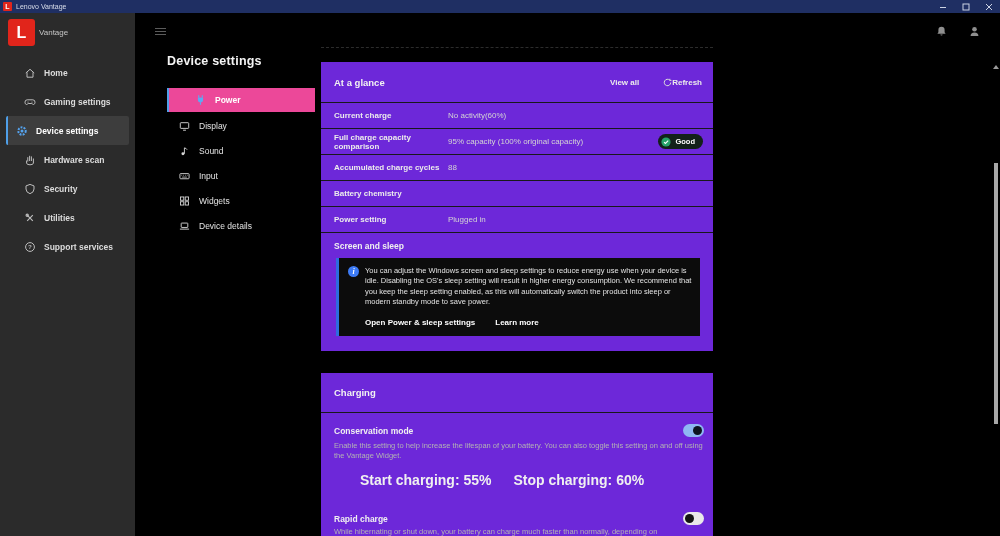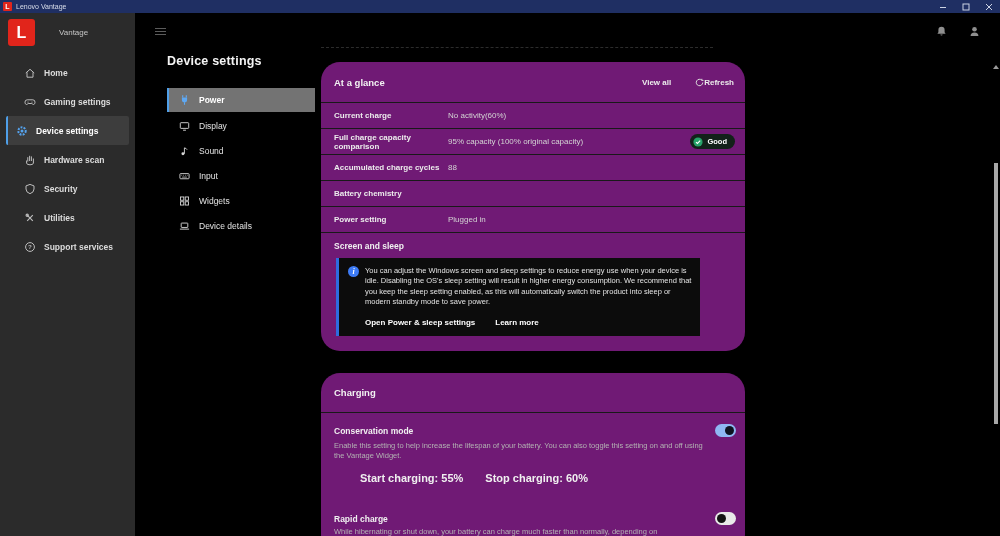--- a/index.html
+++ b/index.html
@@ -10,49 +10,49 @@
   .titlebar { position:absolute; left:0; top:0; width:1000px; height:13px; background:#1f2f63; display:flex; align-items:center; z-index:30; }
   .tb-logo { width:9px; height:9px; margin-left:3px; background:#e1251b; color:#fff; font-size:7px; font-weight:bold; line-height:9px; text-align:center; border-radius:1px; flex:none; }
   .tb-title { color:#d9deea; font-size:7px; margin-left:4px; white-space:nowrap; }
   .tb-controls { margin-left:auto; display:flex; height:13px; }
   .tb-btn { width:23px; height:13px; display:flex; align-items:center; justify-content:center; color:#ccd3e4; }
 
   
   .sidebar { position:absolute; left:0; top:13px; width:135px; height:523px; background:#2b2b2b; z-index:20; }
   .brand { display:flex; align-items:center; padding:6px 0 0 8px; }
   .brand-logo { width:27px; height:27px; background:#e1251b; border-radius:3px; color:#fff; font-weight:bold; font-size:16px; display:flex; align-items:center; justify-content:center; flex:none; }
-  .brand-name { color:#c6c6c6; font-size:8px; margin-left:24px; }
+  .brand-name { color:#c6c6c6; font-size:8px; margin-left:4px; }
   .nav { position:absolute; left:0; top:45px; right:0; }
   .nav-item { height:29px; display:flex; align-items:center; padding-left:24px; cursor:default; }
   .nav-item.selected { background:#3d3d3d; margin:0 6px; border-left:2px solid #4f9fe8; border-radius:2px; padding-left:8px; }
   .nav-icon { width:12px; height:12px; color:#bdbdbd; flex:none; display:flex; align-items:center; justify-content:center; }
   .nav-item.selected .nav-icon { color:#55a4f0; }
   .nav-label { color:#dcdcdc; font-size:8.5px; font-weight:600; margin-left:8px; white-space:nowrap; }
   .nav-item.selected .nav-label { color:#fff; font-weight:700; }
 
   
   .main { position:absolute; left:135px; top:13px; width:865px; height:523px; background:#000; overflow:hidden; }
   .menu-icon { position:absolute; left:20px; top:15px; width:11px; color:#5c5c5c; }
   .menu-icon span { display:block; height:1px; background:currentColor; margin-bottom:2px; }
   .bell-btn { position:absolute; left:800px; top:12px; width:13px; height:13px; color:#8f8f8f; }
   .user-btn { position:absolute; left:833px; top:12px; width:13px; height:13px; color:#8f8f8f; }
   .page-title { position:absolute; left:32px; top:41px; font-size:12.5px; font-weight:600; color:#f4f4f4; letter-spacing:.2px; }
 
   
   .subnav { position:absolute; left:32px; top:75px; width:148px; }
   .subnav-item { height:25px; display:flex; align-items:center; padding-left:12px; }
-  .subnav-item.selected { height:24px; background:#737373; border-left:2px solid #4f9fe8; padding-left:10px; margin-bottom:1px; }
+  .subnav-item.selected { height:24px; background:#ec4899; border-left:2px solid #4f9fe8; padding-left:26px; margin-bottom:1px; }
   .subnav-icon { width:11px; height:12px; color:#d6d6d6; flex:none; display:flex; align-items:center; justify-content:center; }
   .subnav-item.selected .subnav-icon { color:#5fa8f2; }
   .subnav-label { font-size:8.5px; font-weight:400; color:#e3e3e3; margin-left:9px; white-space:nowrap; }
   .subnav-item.selected .subnav-label { color:#fff; font-weight:700; }
 
   
   .remnant { position:absolute; left:186px; top:34px; width:392px; border-top:1px dashed #2c2c2c; }
-  .card { position:absolute; left:186px; width:424px; background:#701a75;border-radius:19px; }
+  .card { position:absolute; left:186px; width:392px; background:#6d28d9; }
   .card1 { top:49px; height:289px; }
   .card2 { top:360px; height:180px; }
 
   .card-header { height:41px; display:flex; align-items:center; padding:0 11px 0 13px; border-bottom:1px solid #191919; }
   .card-title { font-size:9.5px; font-weight:700; color:#f2f2f2; flex:1; }
   .viewall { font-size:8px; font-weight:700; color:#ececec; margin-right:24px; cursor:default; }
   .refresh { display:flex; align-items:center; gap:0; font-size:8px; font-weight:700; color:#ececec; cursor:default; }
   .refresh svg { width:9px; height:9px; color:#dcdcdc; }
 
   .g-row { height:26px; display:flex; align-items:center; padding:0 10px 0 13px; border-bottom:1px solid #191919; }
@@ -65,21 +65,21 @@
   .sns-title { margin:8px 0 0 13px; font-size:8.5px; font-weight:700; color:#f0f0f0; }
   .tipbox { position:relative; margin:7px 13px 0 15px; width:364px; height:78px; background:#0c0c0c; border-left:3px solid #2e6cdf; }
   .tip-icon { position:absolute; left:9px; top:8px; width:11px; height:11px; border-radius:50%; background:#3d7bf5; color:#fff; font-size:8px; font-weight:700; text-align:center; line-height:11px; font-family:"Liberation Serif",serif; font-style:italic; }
   .tip-text { position:absolute; left:26px; top:8px; width:328px; font-size:7.5px; line-height:10.4px; color:#e2e2e2; }
   .tip-links { position:absolute; left:26px; bottom:9px; display:flex; gap:20px;text-align:center; }
   .tip-link { font-size:8px; font-weight:700; color:#fff; cursor:default; }
 
   .setting-label { position:absolute; left:13px; font-size:8.5px; font-weight:700; color:#f0f0f0; }
   .setting-desc { position:absolute; left:13px; width:372px; font-size:7.5px; line-height:10px; color:#b3b3b3; }
   .startstop { position:absolute; left:39px; top:99px; display:flex; gap:22px; }
-  .startstop span { font-size:11px; font-weight:700; color:#f0f0f0; }
+  .startstop span { font-size:14px; font-weight:700; color:#f0f0f0; }
 
   .toggle { position:absolute; right:9px; width:21px; height:13px; border-radius:7px; cursor:default; }
   .toggle .knob { position:absolute; top:2px; width:9px; height:9px; border-radius:50%; }
   .toggle.on { background:#8fb8f3; }
   .toggle.on .knob { right:2px; background:#0d1420; }
   .toggle.off { background:#e9e9e9; }
   .toggle.off .knob { left:2px; background:#131313; }
 
   
   .scrollbar { position:absolute; right:0; top:13px; width:8px; height:523px; }

